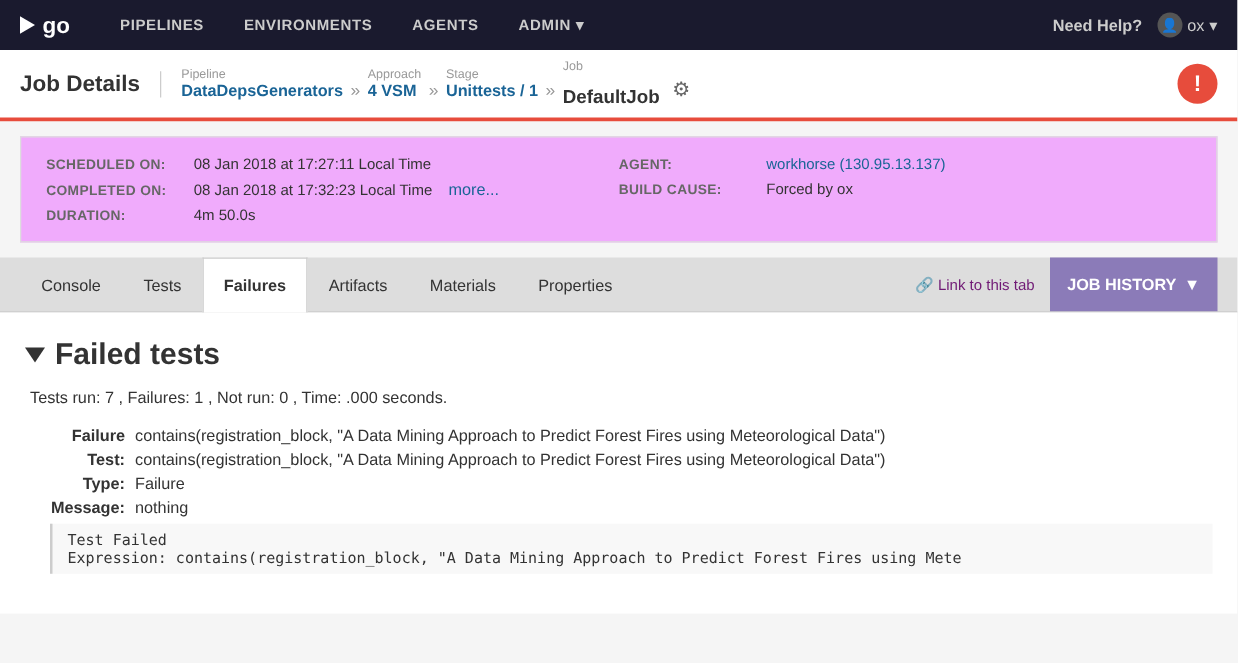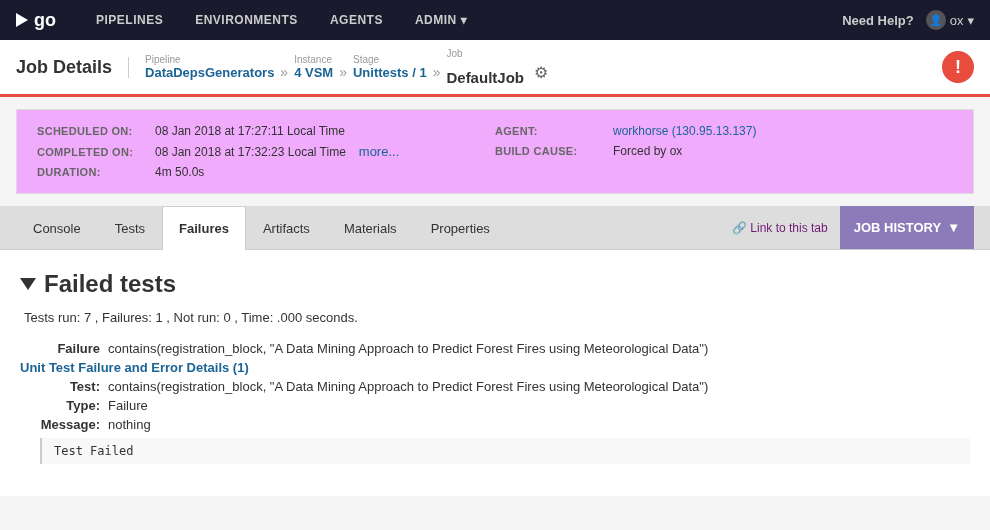--- a/index.html
+++ b/index.html
@@ -316,21 +316,21 @@
 
 <div class="page-header">
   <div class="job-details-title">Job Details</div>
   <div class="breadcrumb">
     <div class="breadcrumb-section">
       <span class="breadcrumb-label">Pipeline</span>
       <a class="breadcrumb-value">DataDepsGenerators</a>
     </div>
     <span class="breadcrumb-arrow">»</span>
     <div class="breadcrumb-section">
-      <span class="breadcrumb-label">Instance</span>
+      <span class="breadcrumb-label">Approach</span>
       <a class="breadcrumb-value">4 VSM</a>
     </div>
     <span class="breadcrumb-arrow">»</span>
     <div class="breadcrumb-section">
       <span class="breadcrumb-label">Stage</span>
       <a class="breadcrumb-value">Unittests / 1</a>
     </div>
     <span class="breadcrumb-arrow">»</span>
     <div class="breadcrumb-section">
       <span class="breadcrumb-label">Job</span>
@@ -385,31 +385,29 @@
     <span>Failed tests</span>
   </div>
   <div class="tests-summary">Tests run: 7 , Failures: 1 , Not run: 0 , Time: .000 seconds.</div>
 
   <div class="failure-block">
     <div class="failure-row">
       <span class="failure-label">Failure</span>
       <span class="failure-value">contains(registration_block, "A Data Mining Approach to Predict Forest Fires using Meteorological Data")</span>
     </div>
     <div class="failure-row">
-      <a class="failure-link">Unit Test Failure and Error Details (1)</a>
-    </div>
-    <div class="failure-row">
       <span class="failure-label">Test:</span>
       <span class="failure-value">contains(registration_block, "A Data Mining Approach to Predict Forest Fires using Meteorological Data")</span>
     </div>
     <div class="failure-row">
       <span class="failure-label">Type:</span>
       <span class="failure-value">Failure</span>
     </div>
     <div class="failure-row">
       <span class="failure-label">Message:</span>
       <span class="failure-value">nothing</span>
     </div>
     <div class="code-block">
       <div>Test Failed</div>
+      <div>Expression: contains(registration_block, "A Data Mining Approach to Predict Forest Fires using Mete</div>
     </div>
   </div>
 </div>
 
 </body></html>

